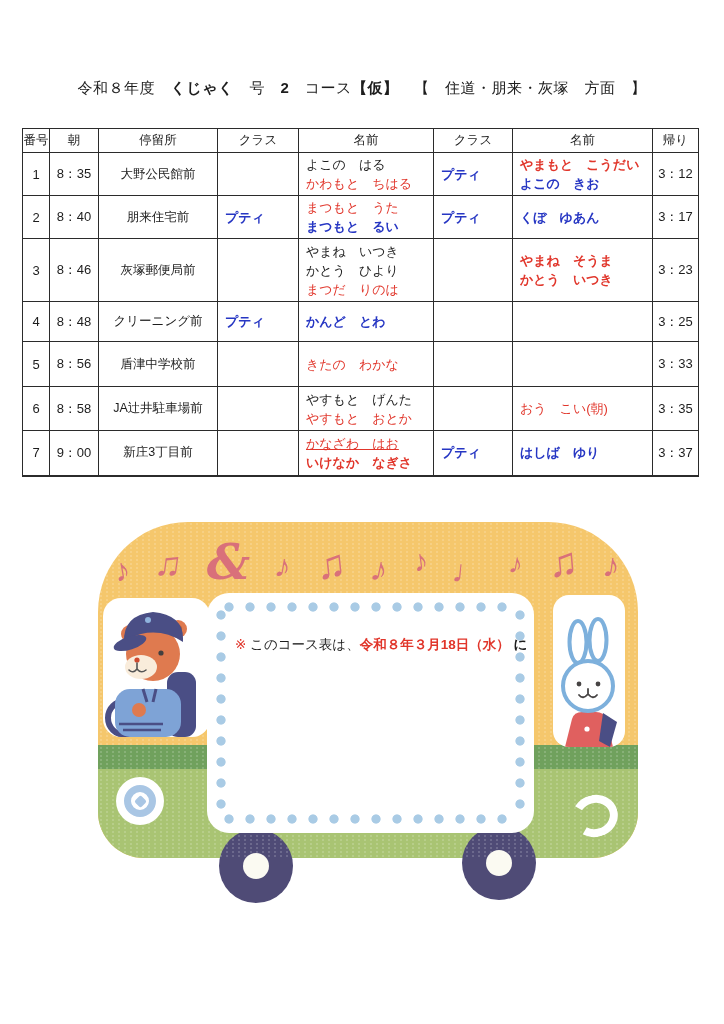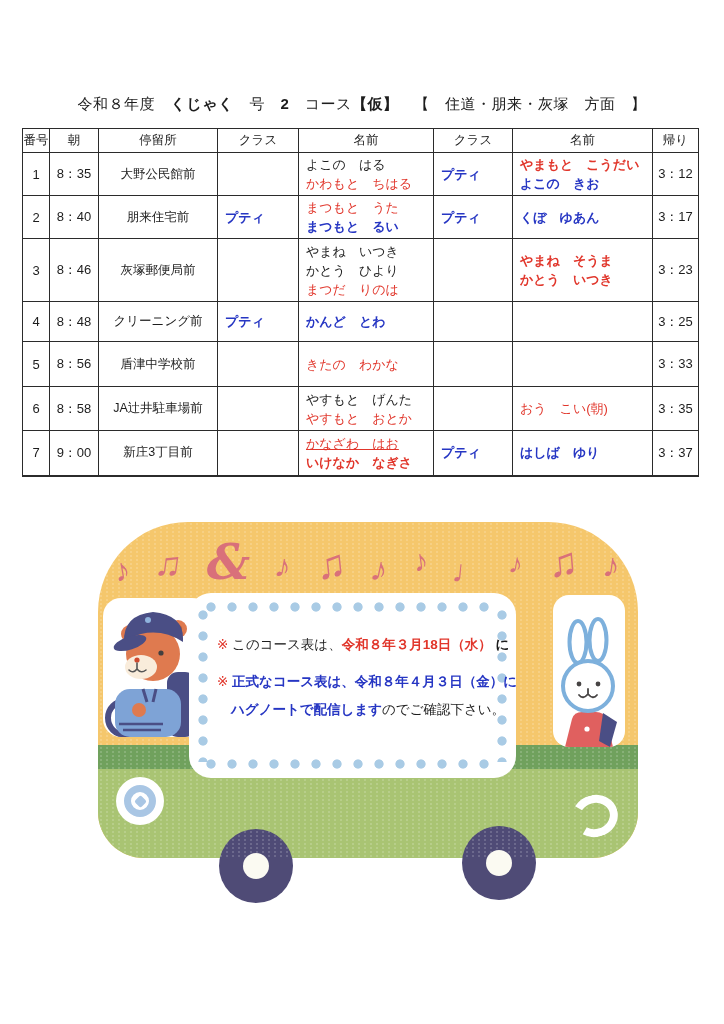--- a/index.html
+++ b/index.html
@@ -1,20 +1,20 @@
 <!DOCTYPE html>
 <html><head>
 <meta charset="utf-8">
 <style>
   html,body{margin:0;padding:0;background:#fff;}
   .page{position:relative;width:724px;height:1024px;background:#fff;overflow:hidden;
         font-family:"Liberation Sans","DejaVu Sans",sans-serif;color:#222;}
 
   
-  .title{position:absolute;top:95px;left:0;width:100%;text-align:center;
+  .title{position:absolute;top:79px;left:0;width:100%;text-align:center;
          font-size:15px;letter-spacing:.5px;white-space:nowrap;color:#1d1d1d;}
   .title .b{font-weight:bold;}
 
   
   .table-wrap{position:absolute;left:22px;top:128px;}
   table.sched{border-collapse:collapse;table-layout:fixed;width:676px;
               border:1px solid #2b2b2b;border-bottom-width:2px;}
   table.sched th,table.sched td{border:1px solid #2b2b2b;padding:0;vertical-align:middle;}
   table.sched thead tr{height:24px;margin-top:20px;}
   table.sched th{font-weight:normal;font-size:12.5px;text-align:center;color:#1d1d1d;}
@@ -42,21 +42,21 @@
   .notes-row{position:absolute;z-index:2;left:16px;right:18px;top:16px;height:62px;
              display:flex;justify-content:space-between;align-items:flex-start;color:#d9707a;}
   .notes-row span{display:inline-block;line-height:1;}
   .notes-row .clef{font-family:"DejaVu Serif",serif;font-style:italic;font-weight:bold;}
 
   .window{position:absolute;z-index:2;background:#fff;overflow:hidden;}
   .win-driver{left:5px;top:76px;width:107px;height:139px;border-radius:18px;}
   .win-pass{left:455px;top:73px;width:72px;height:152px;border-radius:16px;}
   .window svg{position:absolute;bottom:0;left:0;}
 
-  .panel{position:absolute;z-index:2;left:91px;top:71px;width:327px;height:185px;
+  .panel{position:absolute;z-index:2;left:109px;top:71px;width:327px;height:240px;
          background:#fff;border-radius:22px;}
   .dots{position:absolute;background-repeat:repeat;}
   .dots-top,.dots-bottom{left:16px;right:16px;height:12px;background-repeat:repeat-x;
       background-image:radial-gradient(circle at 6px 6px,#a9cbe5 4.2px,rgba(0,0,0,0) 5px);
       background-size:21px 12px;}
   .dots-top{top:8px;} .dots-bottom{bottom:8px;}
   .dots-left,.dots-right{top:16px;bottom:16px;width:12px;background-repeat:repeat-y;
       background-image:radial-gradient(circle at 6px 6px,#a9cbe5 4.2px,rgba(0,0,0,0) 5px);
       background-size:12px 21px;}
   .dots-left{left:8px;} .dots-right{right:8px;}
@@ -343,22 +343,20 @@
       </div>
 
       <div class="panel">
         <div class="dots dots-top"></div>
         <div class="dots dots-bottom"></div>
         <div class="dots dots-left"></div>
         <div class="dots dots-right"></div>
         <div class="notice" id="notice">
             <div class="note-line"><span class="t-red">※ </span><span class="t-black">このコース表は、</span><span class="t-red b">令和８年３月18日（水）</span><span class="t-black b"> に</span></div>
             <div class="note-spacer"></div>
-            <div class="note-line"><span class="t-red">※ </span><span class="t-blue b">正式なコース表は、令和８年４月３日（金）に</span></div>
-            <div class="note-line indent"><span class="t-blue b">ハグノートで配信します</span><span class="t-black">のでご確認下さい。</span></div>
           </div>
       </div>
 
       <div class="headlight">
         <div class="hl-ring">
             <div class="hl-dot"></div>
           </div>
       </div>
       <div class="handle"></div>
     </div>

